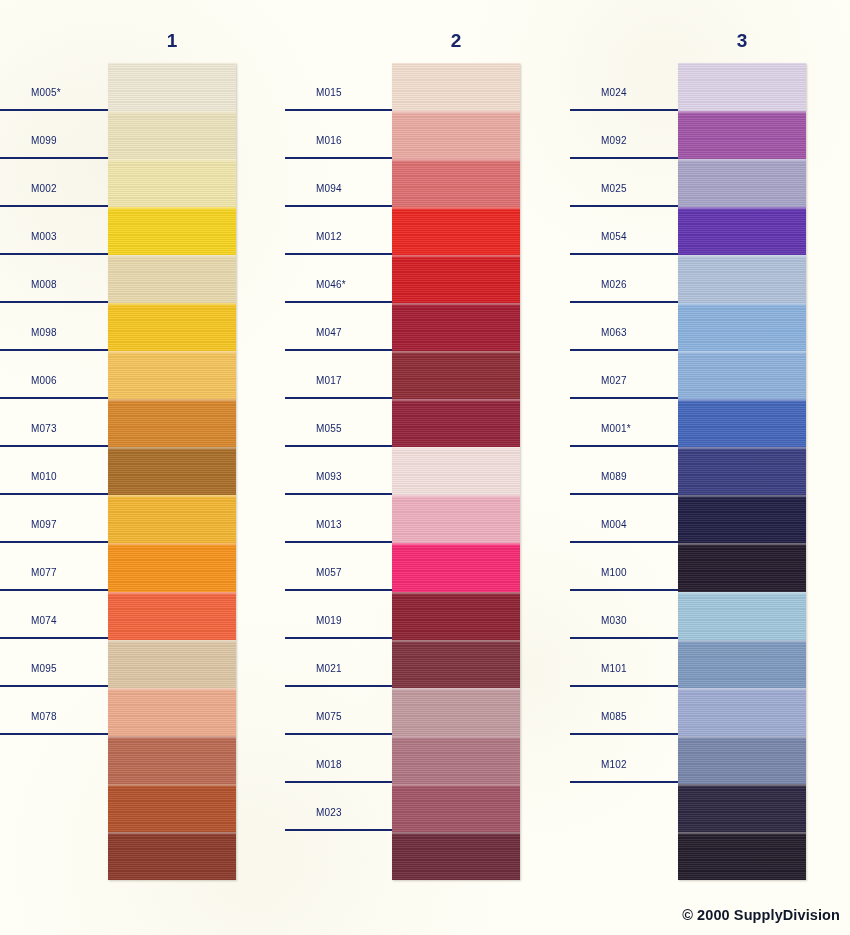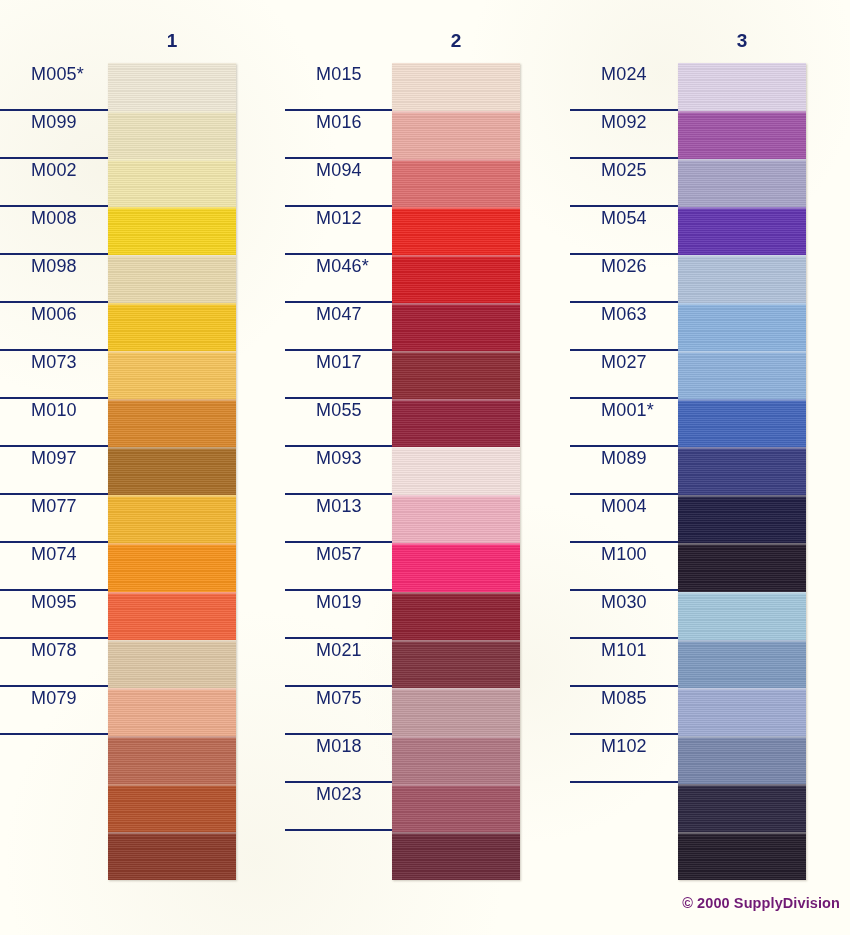--- a/index.html
+++ b/index.html
@@ -73,22 +73,22 @@
     height: 48px;
     border-bottom: 2.4px solid #17256b;
     box-sizing: border-box;
   }
   .swatch-label-row:first-child {
     border-top: none;
   }
   .swatch-label-text {
     position: absolute;
     left: 31px;
-    bottom: 24px;
-    font-size: 18px;
+    bottom: 11px;
+    font-size: 10px;
     color: #17256b;
     letter-spacing: .2px;
     white-space: nowrap;
   }
 
   
   .swatch-strip {
     position: absolute;
     top: 63px;
     left: 108px;
@@ -127,24 +127,24 @@
     height: 2px;
     background: rgba(255,255,255,.30);
     pointer-events: none;
     z-index: 2;
   }
   .swatch:first-child::before { display: none; }
 
   #copyright-notice {
     position: absolute;
     right: 10px;
-    bottom: 24px;
+    bottom: 12px;
     font-size: 14.5px;
     font-weight: bold;
-    color: #701a75;
+    color: #0f172a;
     letter-spacing: .1px;
     white-space: nowrap;
   }
 </style>
 </head>
 <body>
 
 <div id="chart-sheet">
 
   <div id="paper-texture"></div>
@@ -155,20 +155,23 @@
         <div class="swatch-label-row">
           <span class="swatch-label-text">M005*</span>
         </div>
         <div class="swatch-label-row">
           <span class="swatch-label-text">M099</span>
         </div>
         <div class="swatch-label-row">
           <span class="swatch-label-text">M002</span>
         </div>
         <div class="swatch-label-row">
+          <span class="swatch-label-text">M003</span>
+        </div>
+        <div class="swatch-label-row">
           <span class="swatch-label-text">M008</span>
         </div>
         <div class="swatch-label-row">
           <span class="swatch-label-text">M098</span>
         </div>
         <div class="swatch-label-row">
           <span class="swatch-label-text">M006</span>
         </div>
         <div class="swatch-label-row">
           <span class="swatch-label-text">M073</span>
@@ -183,23 +186,20 @@
           <span class="swatch-label-text">M077</span>
         </div>
         <div class="swatch-label-row">
           <span class="swatch-label-text">M074</span>
         </div>
         <div class="swatch-label-row">
           <span class="swatch-label-text">M095</span>
         </div>
         <div class="swatch-label-row">
           <span class="swatch-label-text">M078</span>
-        </div>
-        <div class="swatch-label-row">
-          <span class="swatch-label-text">M079</span>
         </div>
       </div>
     <div class="swatch-strip">
         <div class="swatch" style="background-color: rgb(239, 232, 214);"></div>
         <div class="swatch" style="background-color: rgb(236, 227, 189);"></div>
         <div class="swatch" style="background-color: rgb(240, 230, 172);"></div>
         <div class="swatch" style="background-color: rgb(247, 213, 32);"></div>
         <div class="swatch" style="background-color: rgb(232, 217, 174);"></div>
         <div class="swatch" style="background-color: rgb(246, 198, 35);"></div>
         <div class="swatch" style="background-color: rgb(245, 196, 92);"></div>

